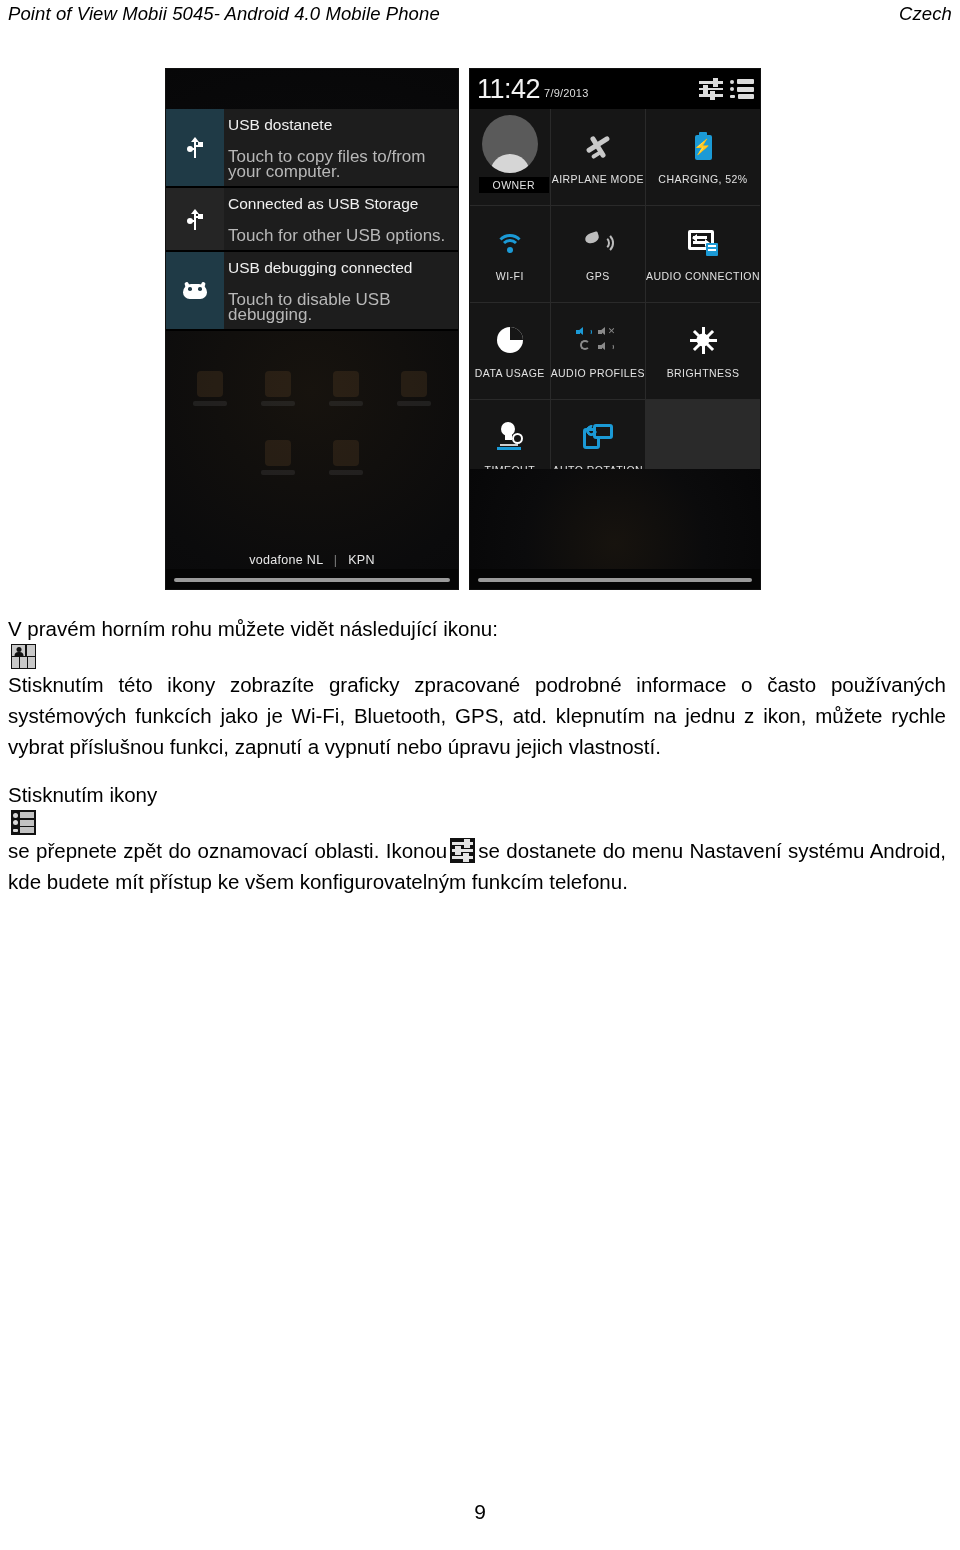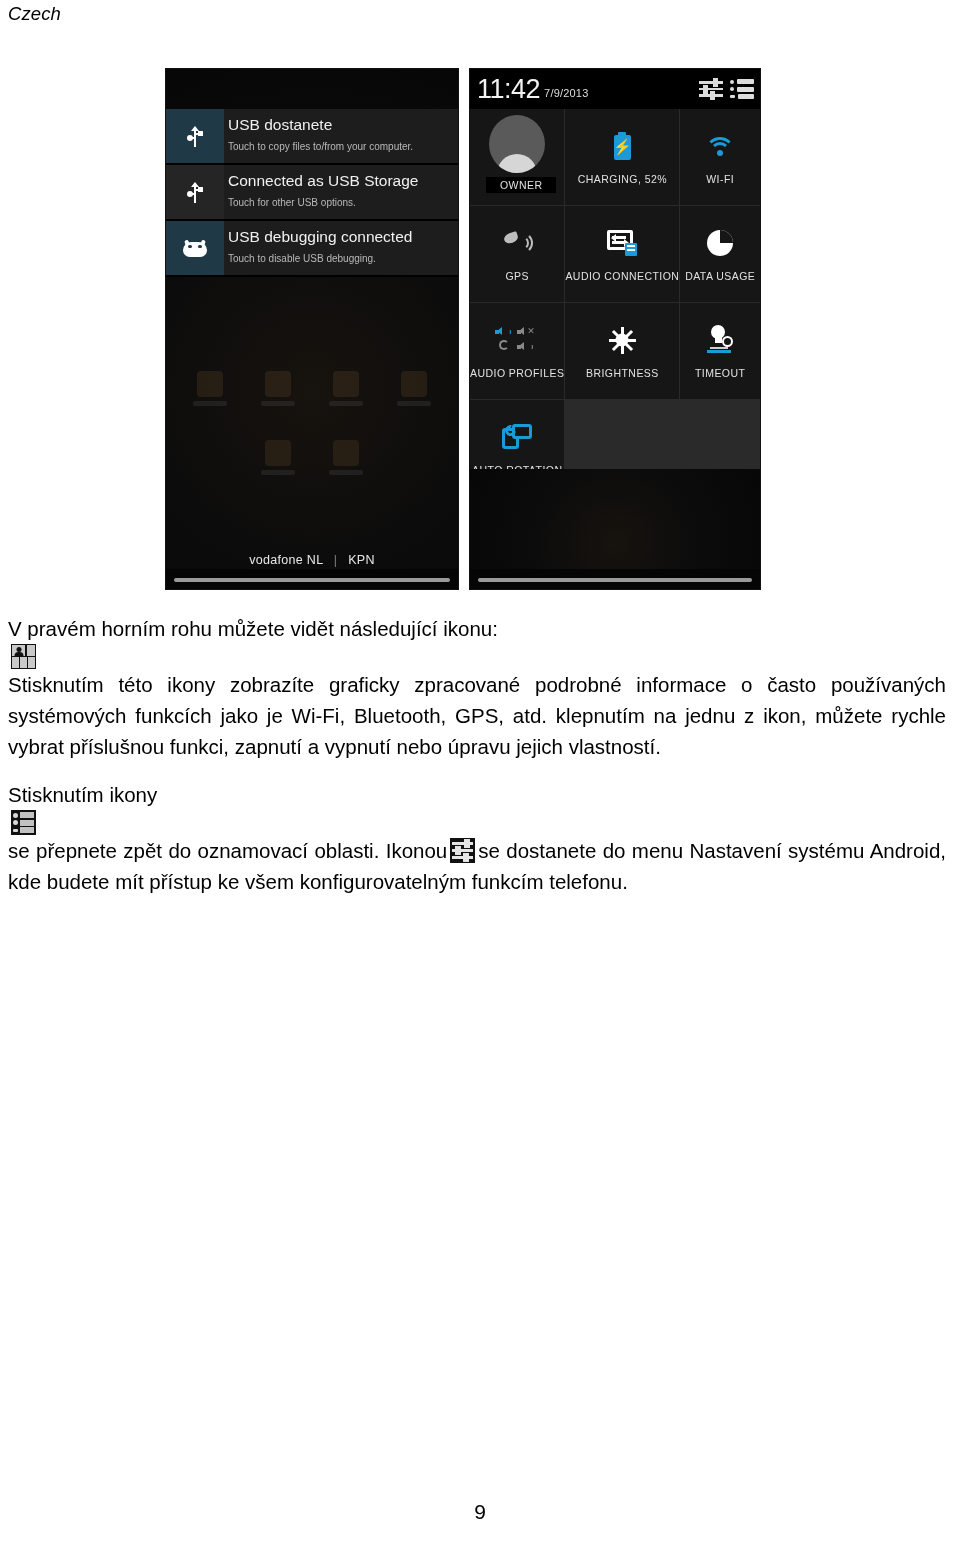--- a/index.html
+++ b/index.html
@@ -129,21 +129,21 @@
     width: 58px;
     background: #1f3a46;
     display: flex;
     align-items: center;
     justify-content: center;
     flex: none;
   }
   .notif.plain .ic-cell { background: #252525; }
   .notif .txt { padding: 6px 8px 7px 4px; }
   .notif .title { color: #f0f0f0; font-size: 15.5px; line-height: 19px; font-weight: 400; }
-  .notif .sub { color: #b8b8b8; font-size: 10px; line-height: 15px; margin-top: 5px; }
+  .notif .sub { color: #b8b8b8; font-size: 17px; line-height: 15px; margin-top: 15px; }
 
   .usb-ic { width: 16px; height: 21px; position: relative; }
   .usb-ic .stem { position:absolute; left:6.5px; top:4px; width:2.6px; height:17px; background:#fff; }
   .usb-ic .tri { position:absolute; left:3.6px; top:0; width:0;height:0;
     border-left:4.2px solid transparent; border-right:4.2px solid transparent; border-bottom:5.5px solid #fff; }
   .usb-ic .ballL { position:absolute; left:0px; top:9px; width:6px;height:6px;border-radius:50%;background:#fff;}
   .usb-ic .ballR { position:absolute; right:0px; top:5px; width:5px;height:5px;background:#fff;}
   .usb-ic .armL { position:absolute; left:3px; top:11px; width:5px;height:2.2px;background:#fff; transform:rotate(0deg);}
   .usb-ic .armR { position:absolute; left:8px; top:7.5px; width:5px;height:2.2px;background:#fff;}
 
@@ -393,20 +393,21 @@
     left:0; right:0;
     top: 1500px;
     text-align:center;
     font-size: 21px;
   }
 </style>
 </head>
 <body>
 
 <div class="page-header">
+  <span class="left">Point of View Mobii 5045- Android 4.0 Mobile Phone</span>
   <span class="right">Czech</span>
 </div>
 
 <div class="figures">
 
   <div class="phone left">
 
     <div class="statusbar">
       <span class="clock">11:41</span>
       <span class="sbdate">7/9/2013</span>
@@ -553,20 +554,30 @@
       </span>
     </div>
 
     <div class="qs-grid">
 
       <div class="tile owner">
         <span class="avatar"></span>
         <span class="label">OWNER</span>
       </div>
 
+      <div class="tile">
+        <span class="glyph">
+          <span class="g-plane">
+              <span class="wing"></span>
+              <span class="body"></span>
+              <span class="tail"></span>
+            </span>
+        </span>
+        <span class="label">AIRPLANE MODE</span>
+      </div>
 
       <div class="tile">
         <span class="glyph">
           <span class="g-batt">
               <span class="cap"></span>
               <span class="shell"></span>
               <span class="bolt">⚡</span>
             </span>
         </span>
         <span class="label">CHARGING, 52%</span>

